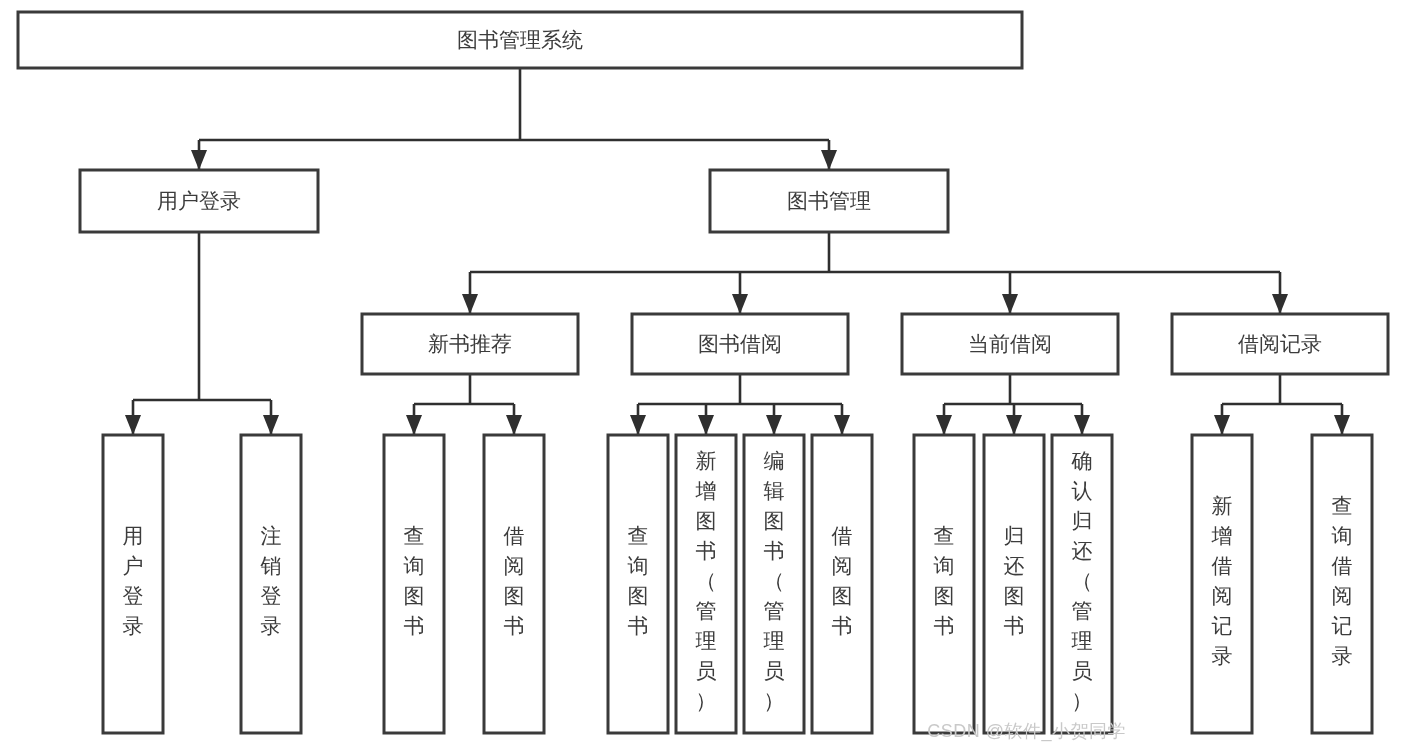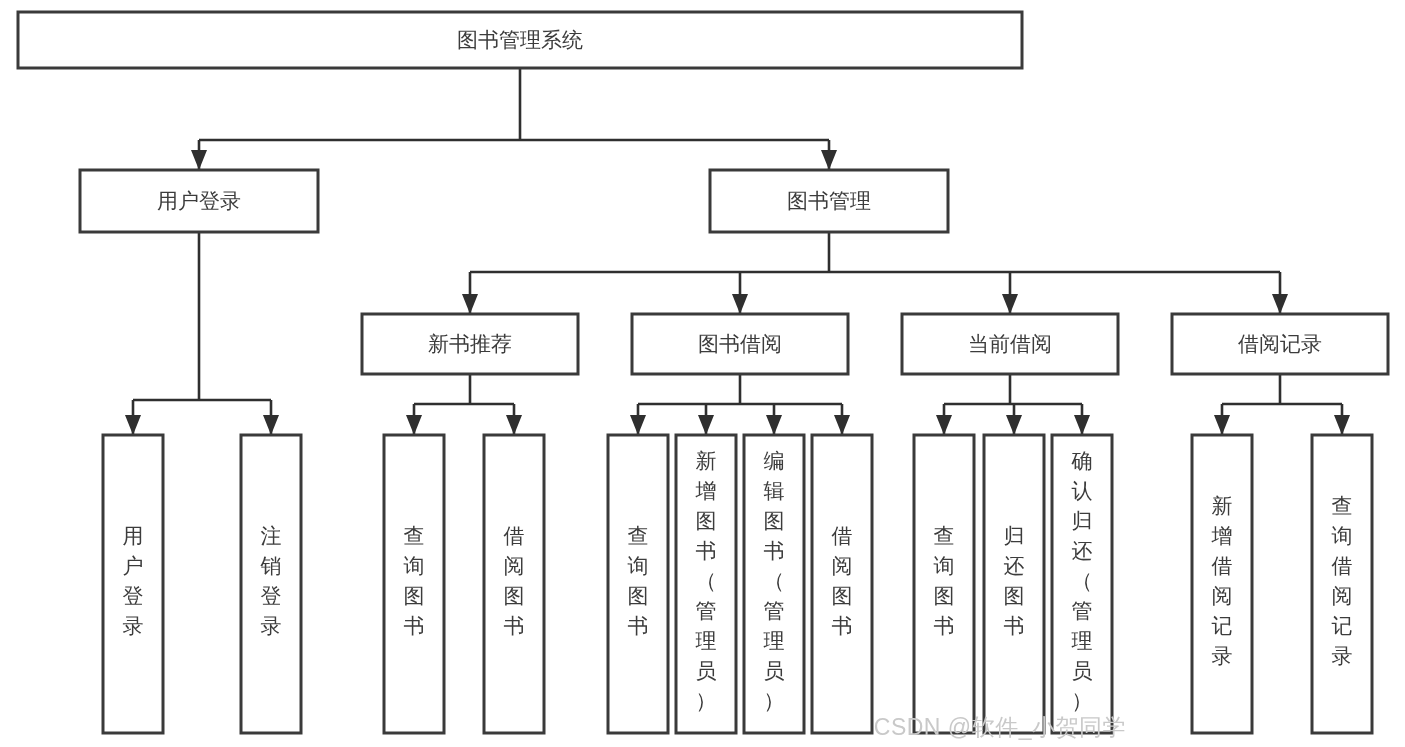--- a/index.html
+++ b/index.html
@@ -23,21 +23,21 @@
     font-family:"Liberation Sans","DejaVu Sans",sans-serif;
     font-size:21px;
     text-anchor:middle;
   }
   .link{stroke:#2f2f2f;stroke-width:2.6;fill:none;}
   .arrow-head{fill:#2f2f2f;}
   .watermark{
     position:absolute;
     right:10px;bottom:4px;
     color:#c9c9c9;
-    font-size:23px;
+    font-size:18px;
     font-family:"Liberation Sans","DejaVu Sans",sans-serif;
     letter-spacing:0.5px;
     white-space:nowrap;
     user-select:none;
   }
 </style>
 </head>
 <body>
 
 <div id="diagram-root">

